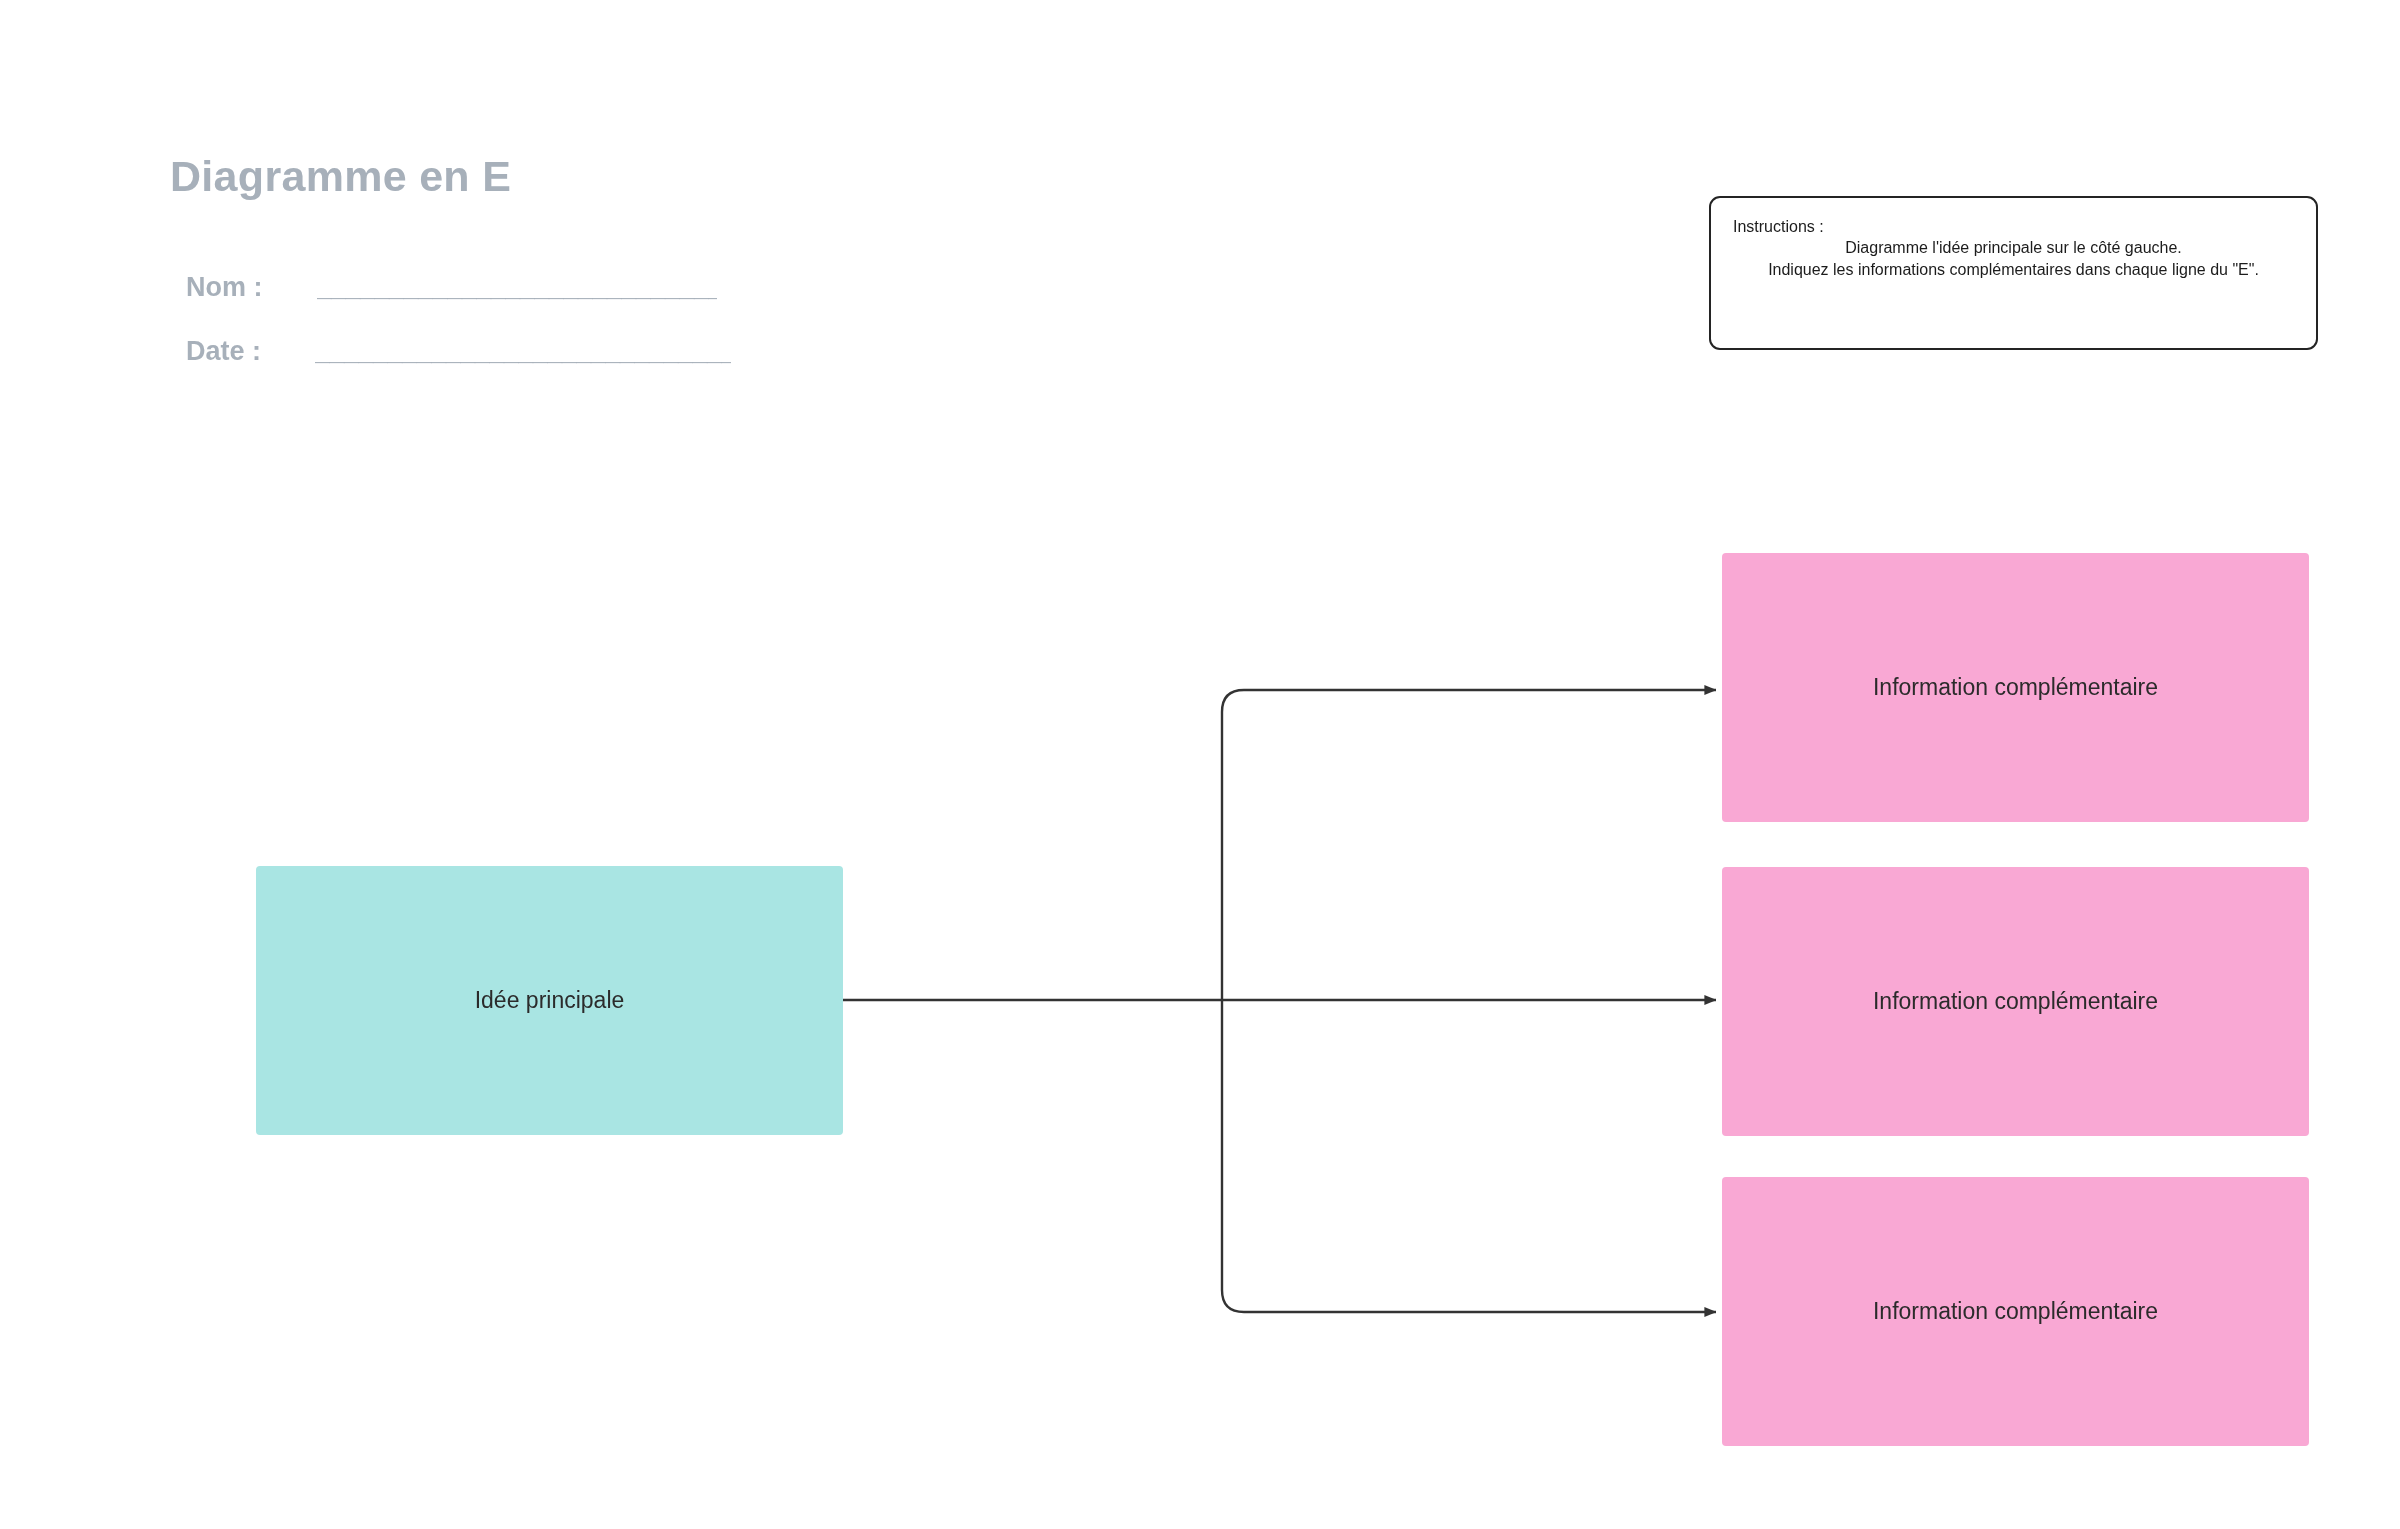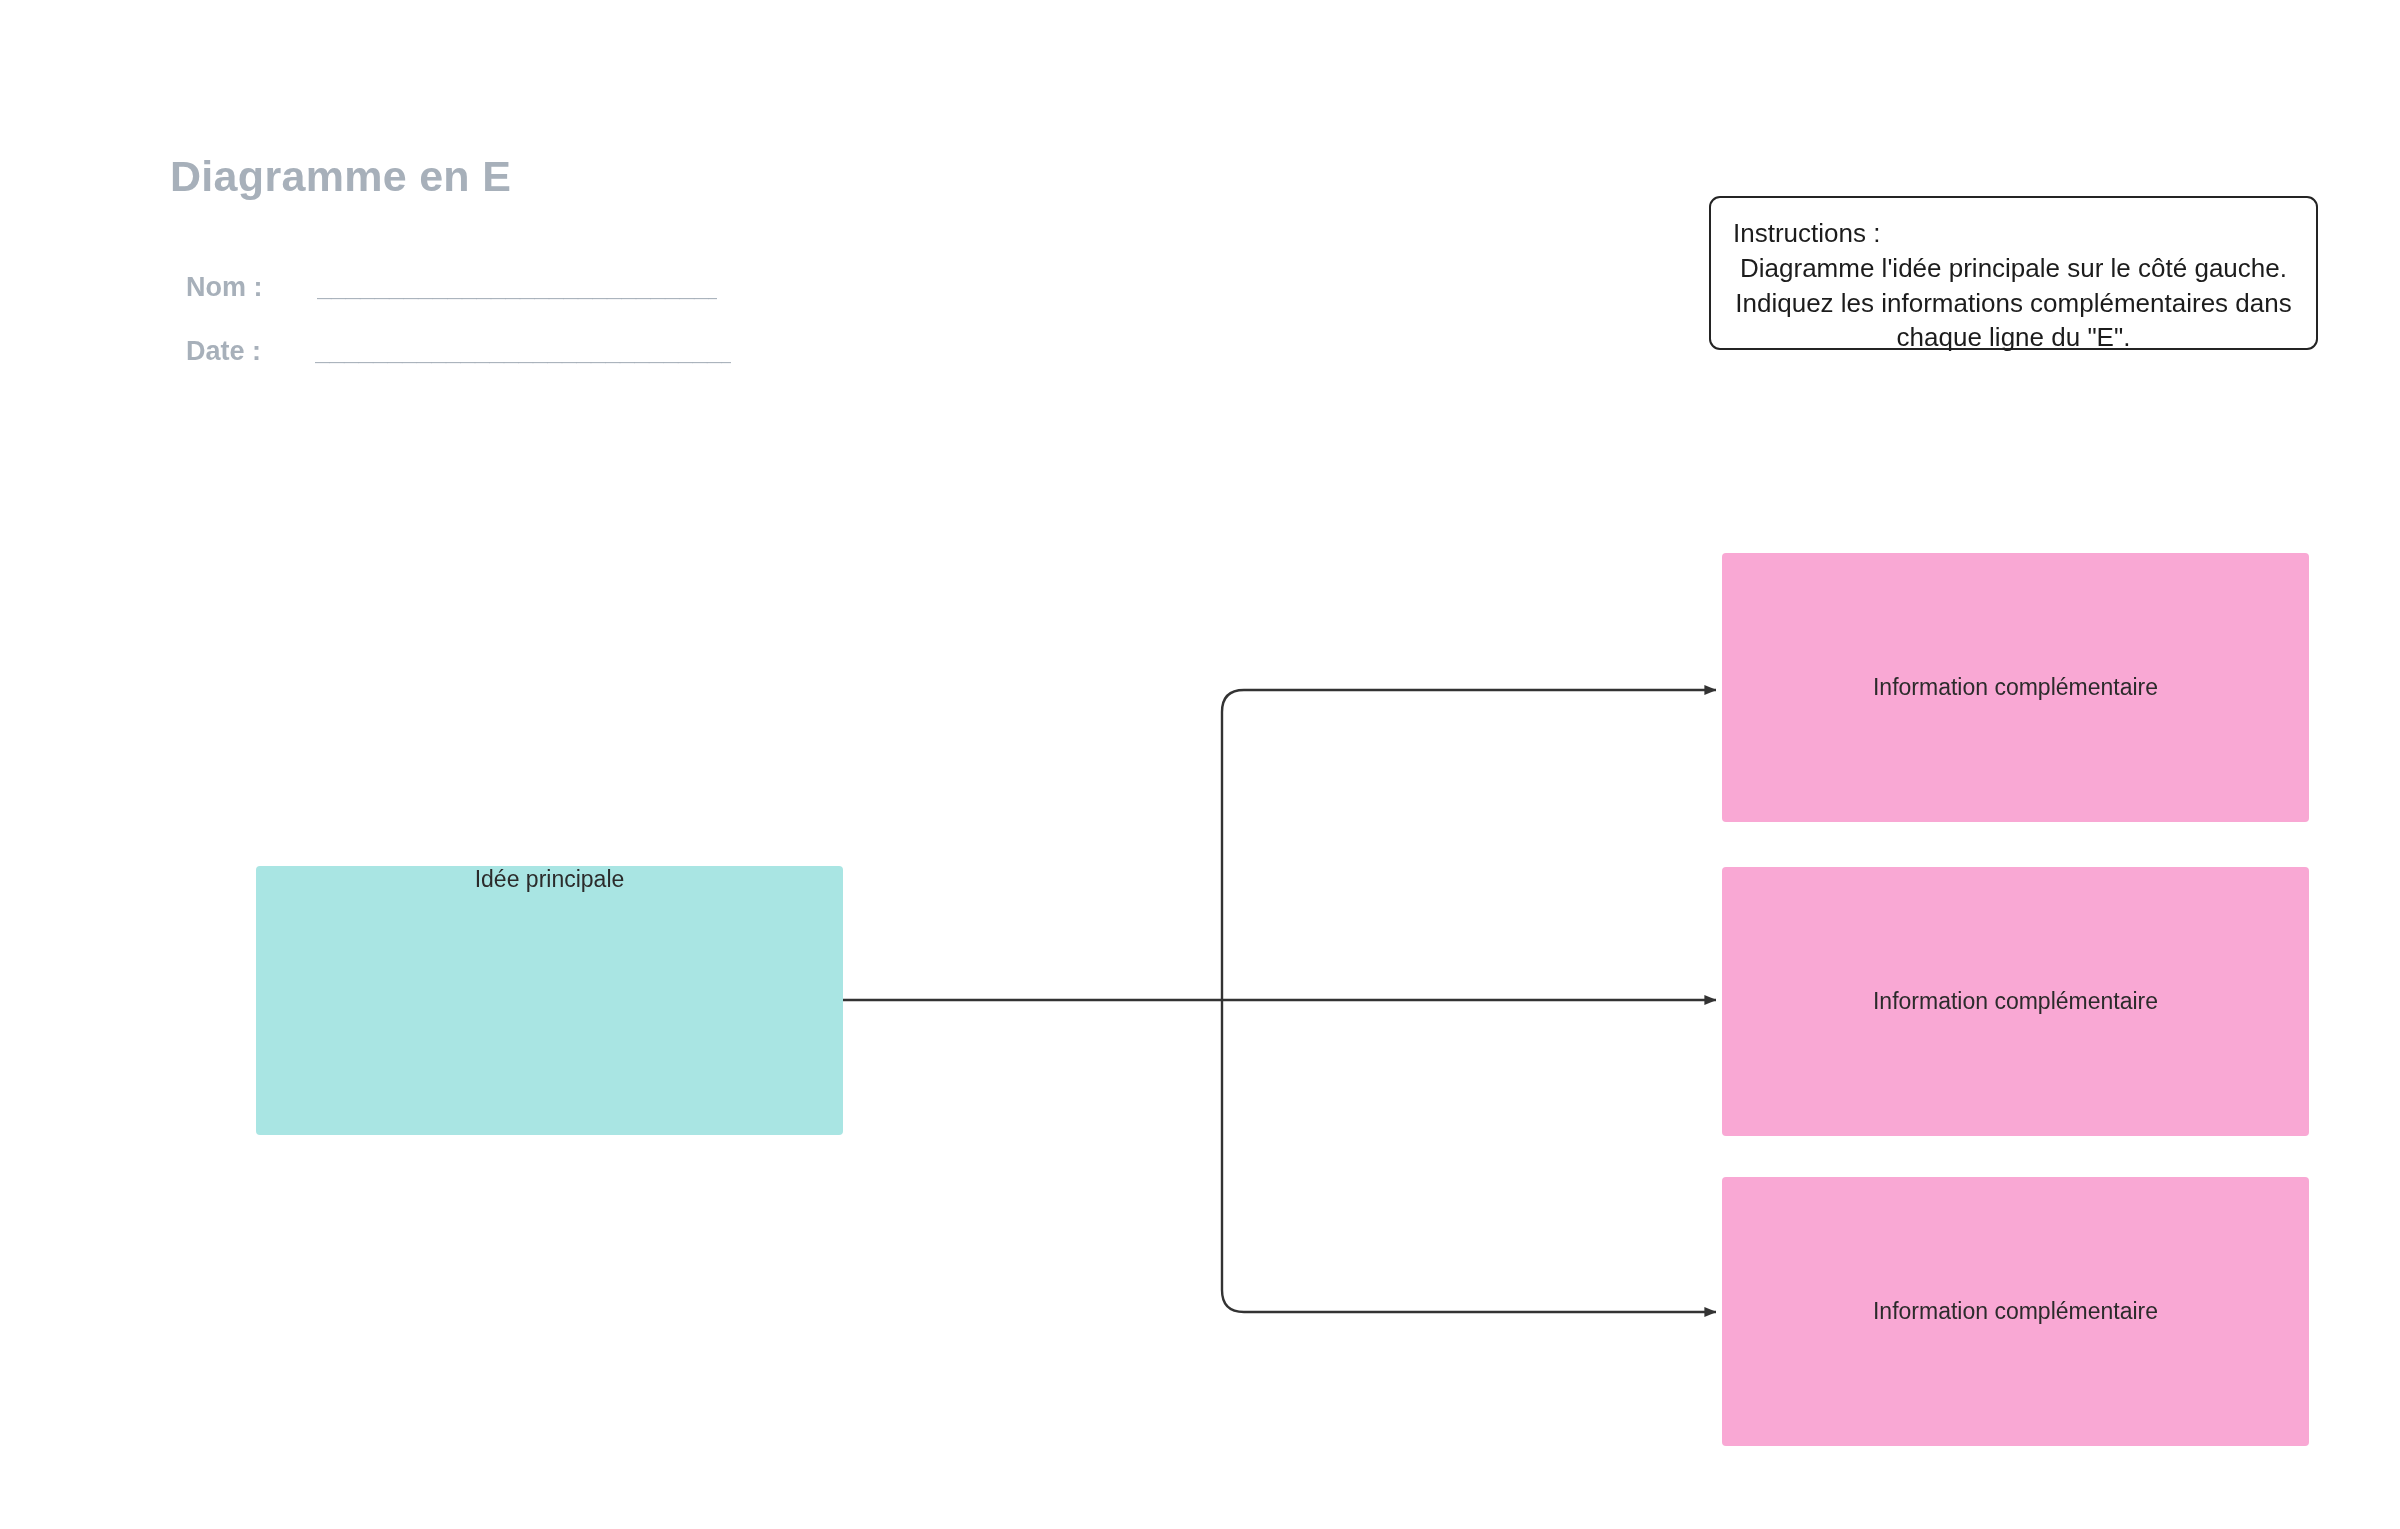--- a/index.html
+++ b/index.html
@@ -65,21 +65,21 @@
     position: absolute;
     left: 1709px;
     top: 196px;
     width: 609px;
     height: 154px;
     box-sizing: border-box;
     border: 2px solid #242424;
     border-radius: 11px;
     background: #ffffff;
     padding: 18px 22px 0 22px;
-    font-size: 26px;
+    font-size: 16px;
     color: #1c1c1c;
     line-height: 1.34;
   }
   .instructions .ins-head {
     text-align: left;
   }
   .instructions .ins-body {
     text-align: center;
   }
 
@@ -99,20 +99,21 @@
     justify-content: center;
     font-size: 23px;
     color: #2b2b2b;
   }
   .node-main {
     left: 256px;
     top: 866px;
     width: 587px;
     height: 269px;
     background: #a9e5e3;
+    align-items: center;
   }
   .node-sub {
     left: 1722px;
     width: 587px;
     height: 269px;
     background: #f9a8d4;
     align-items: flex-start;
   }
   .node-sub .node-text {
     margin-top: 121px;

